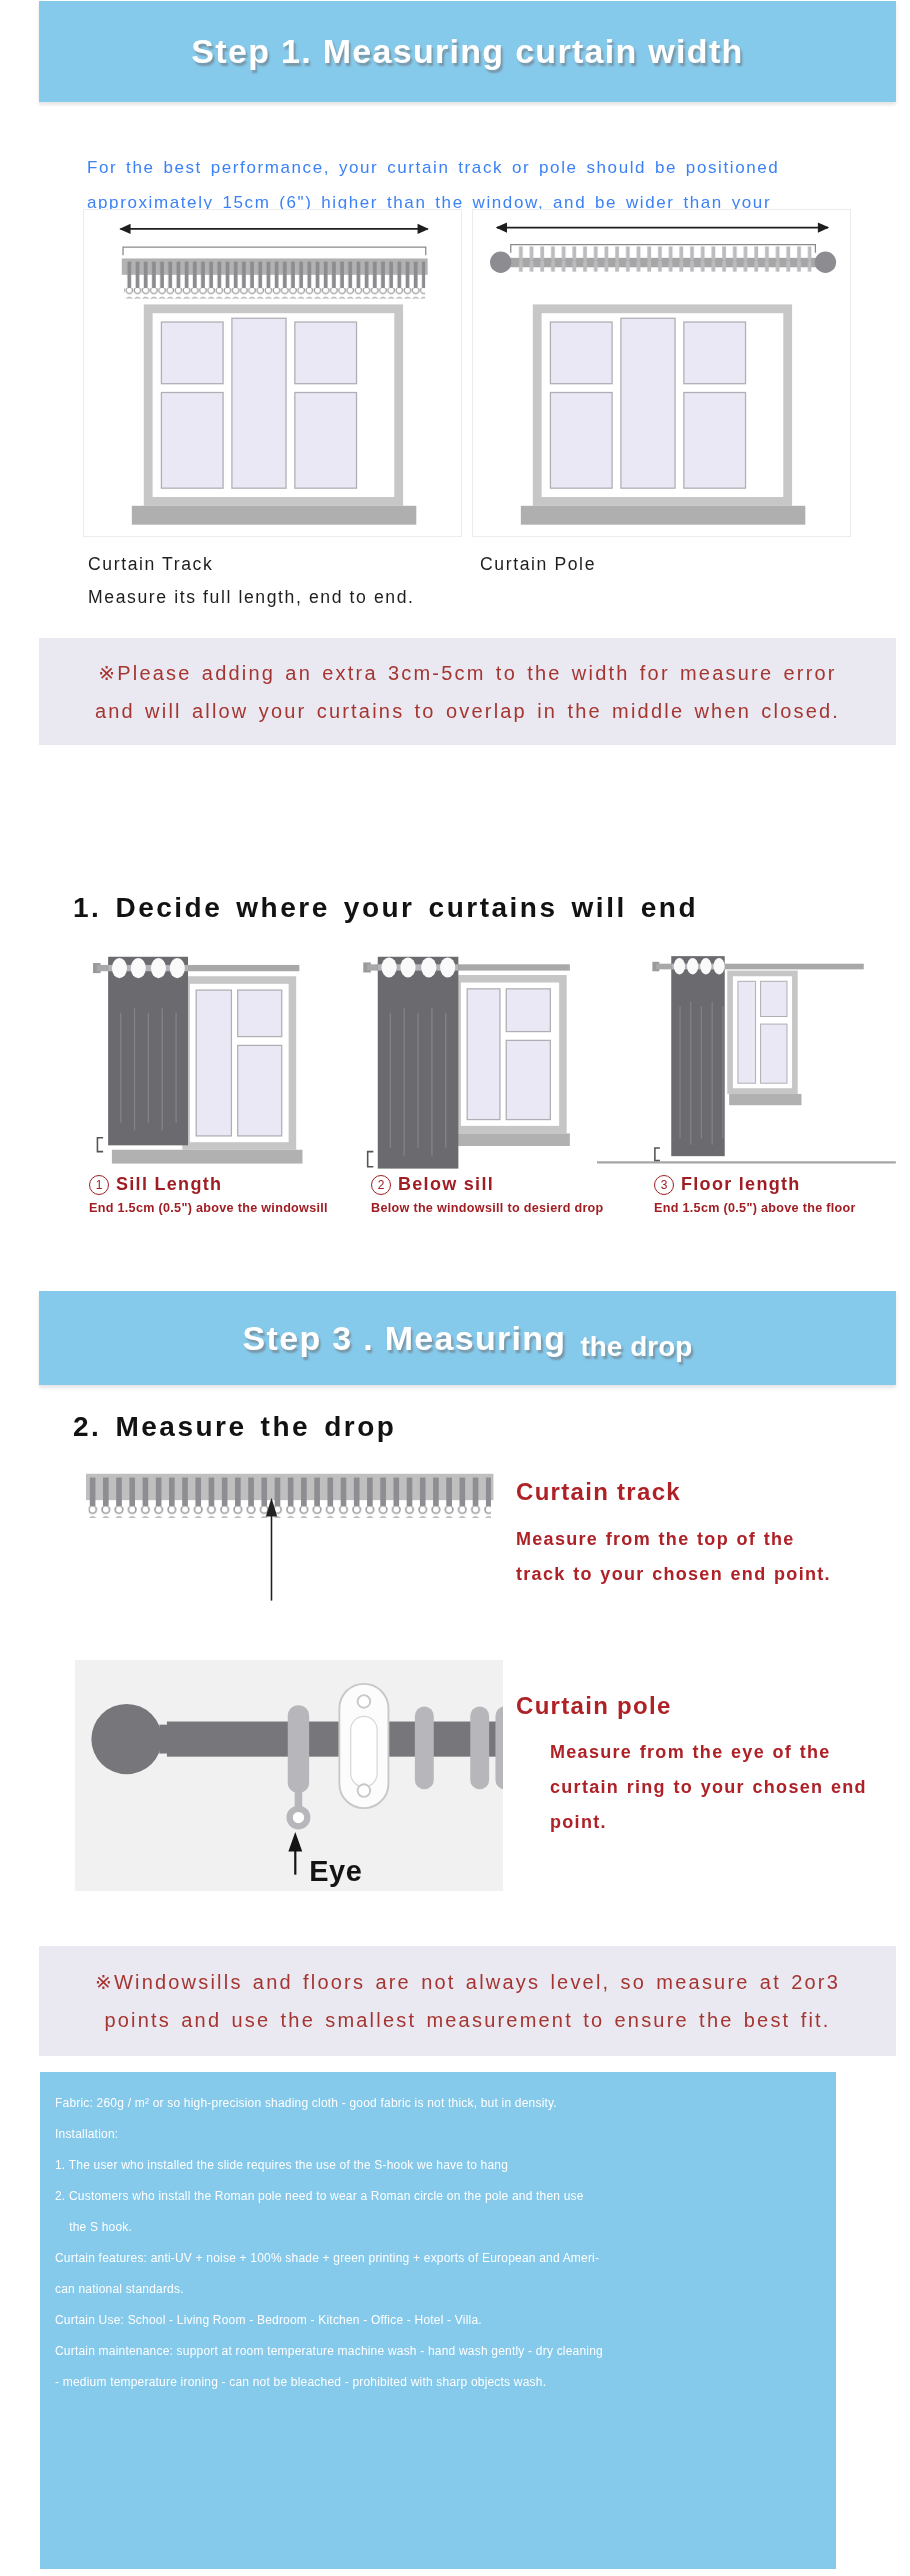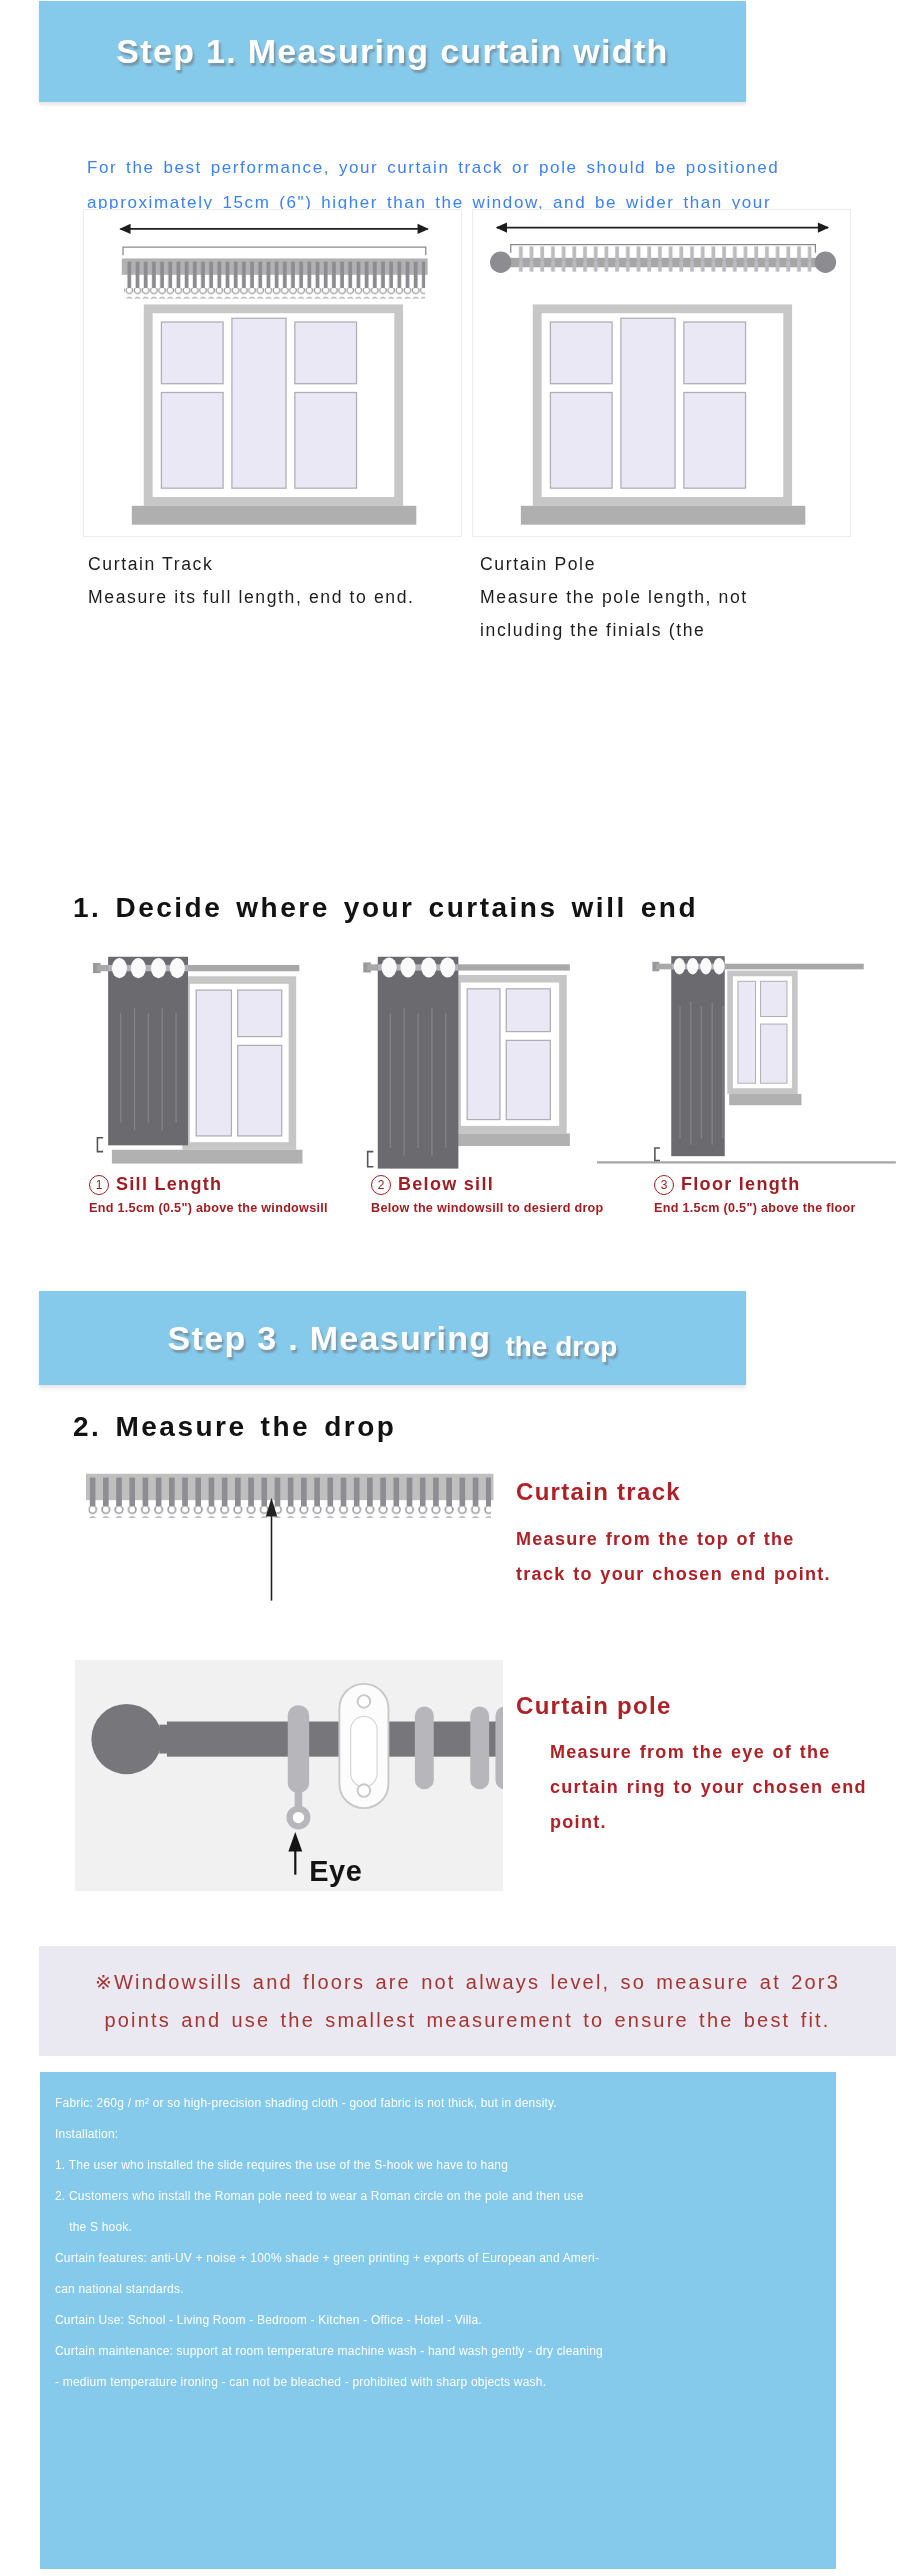--- a/index.html
+++ b/index.html
@@ -5,21 +5,21 @@
   html,body{margin:0;padding:0;background:#fff;}
   .page{
     position:relative;width:910px;height:2576px;background:#ffffff;
     font-family:"Liberation Sans","DejaVu Sans",sans-serif;overflow:hidden;
   }
   .prelines{white-space:pre-line;}
   svg{display:block;font-family:inherit;}
 
   
   .banner{
-    position:absolute;left:39px;width:707px;height:101px;
+    position:absolute;left:39px;width:857px;height:101px;
     background:var(--banner_blue,#85C9EB);
     display:flex;align-items:center;justify-content:center;
     color:#fff;font-weight:bold;font-size:34px;letter-spacing:1.3px;
     text-shadow:1.9px 2.5px 1.9px rgba(110,110,110,.55);
     box-shadow:0 2.5px 3.1px rgba(0,0,0,.10);
   }
   #banner1{top:1.3px;}
   #banner2{top:769px;}
   #banner3{top:1291px;height:94px;}
   #banner3 .banner-sub{font-size:28px;margin-left:14px;letter-spacing:0px;margin-top:17px;}
@@ -175,24 +175,24 @@
       </g>
     </svg>
   </div>
 
   <div class="caption" id="caption-track">
     <div>Curtain Track</div>
     <div class="prelines">Measure its full length, end to end.</div>
   </div>
   <div class="caption" id="caption-pole">
     <div>Curtain Pole</div>
-    <div class="prelines">Measure the pole length, not
-including the finials (the</div>
-  </div>
-
+  </div>
+
+  <div class="note prelines" id="note1">※Please adding an extra 3cm-5cm to the width for measure error
+and will allow your curtains to overlap in the middle when closed.</div>
 
 
   <div class="heading" id="heading1">1. Decide where your curtains will end</div>
 
   <svg class="unit-svg" id="unit1" viewBox="0 0 345 350" preserveAspectRatio="none">
     <g>
       <rect x="150" y="37" width="181" height="276" fill="#C6C6C6"></rect>
       <rect x="162" y="49" width="157" height="252" fill="#FFFFFF"></rect>
       <g fill="#E9E8F4" stroke="#AEAEB4" stroke-width="2">
         <rect x="172" y="59" width="56" height="232"></rect>

